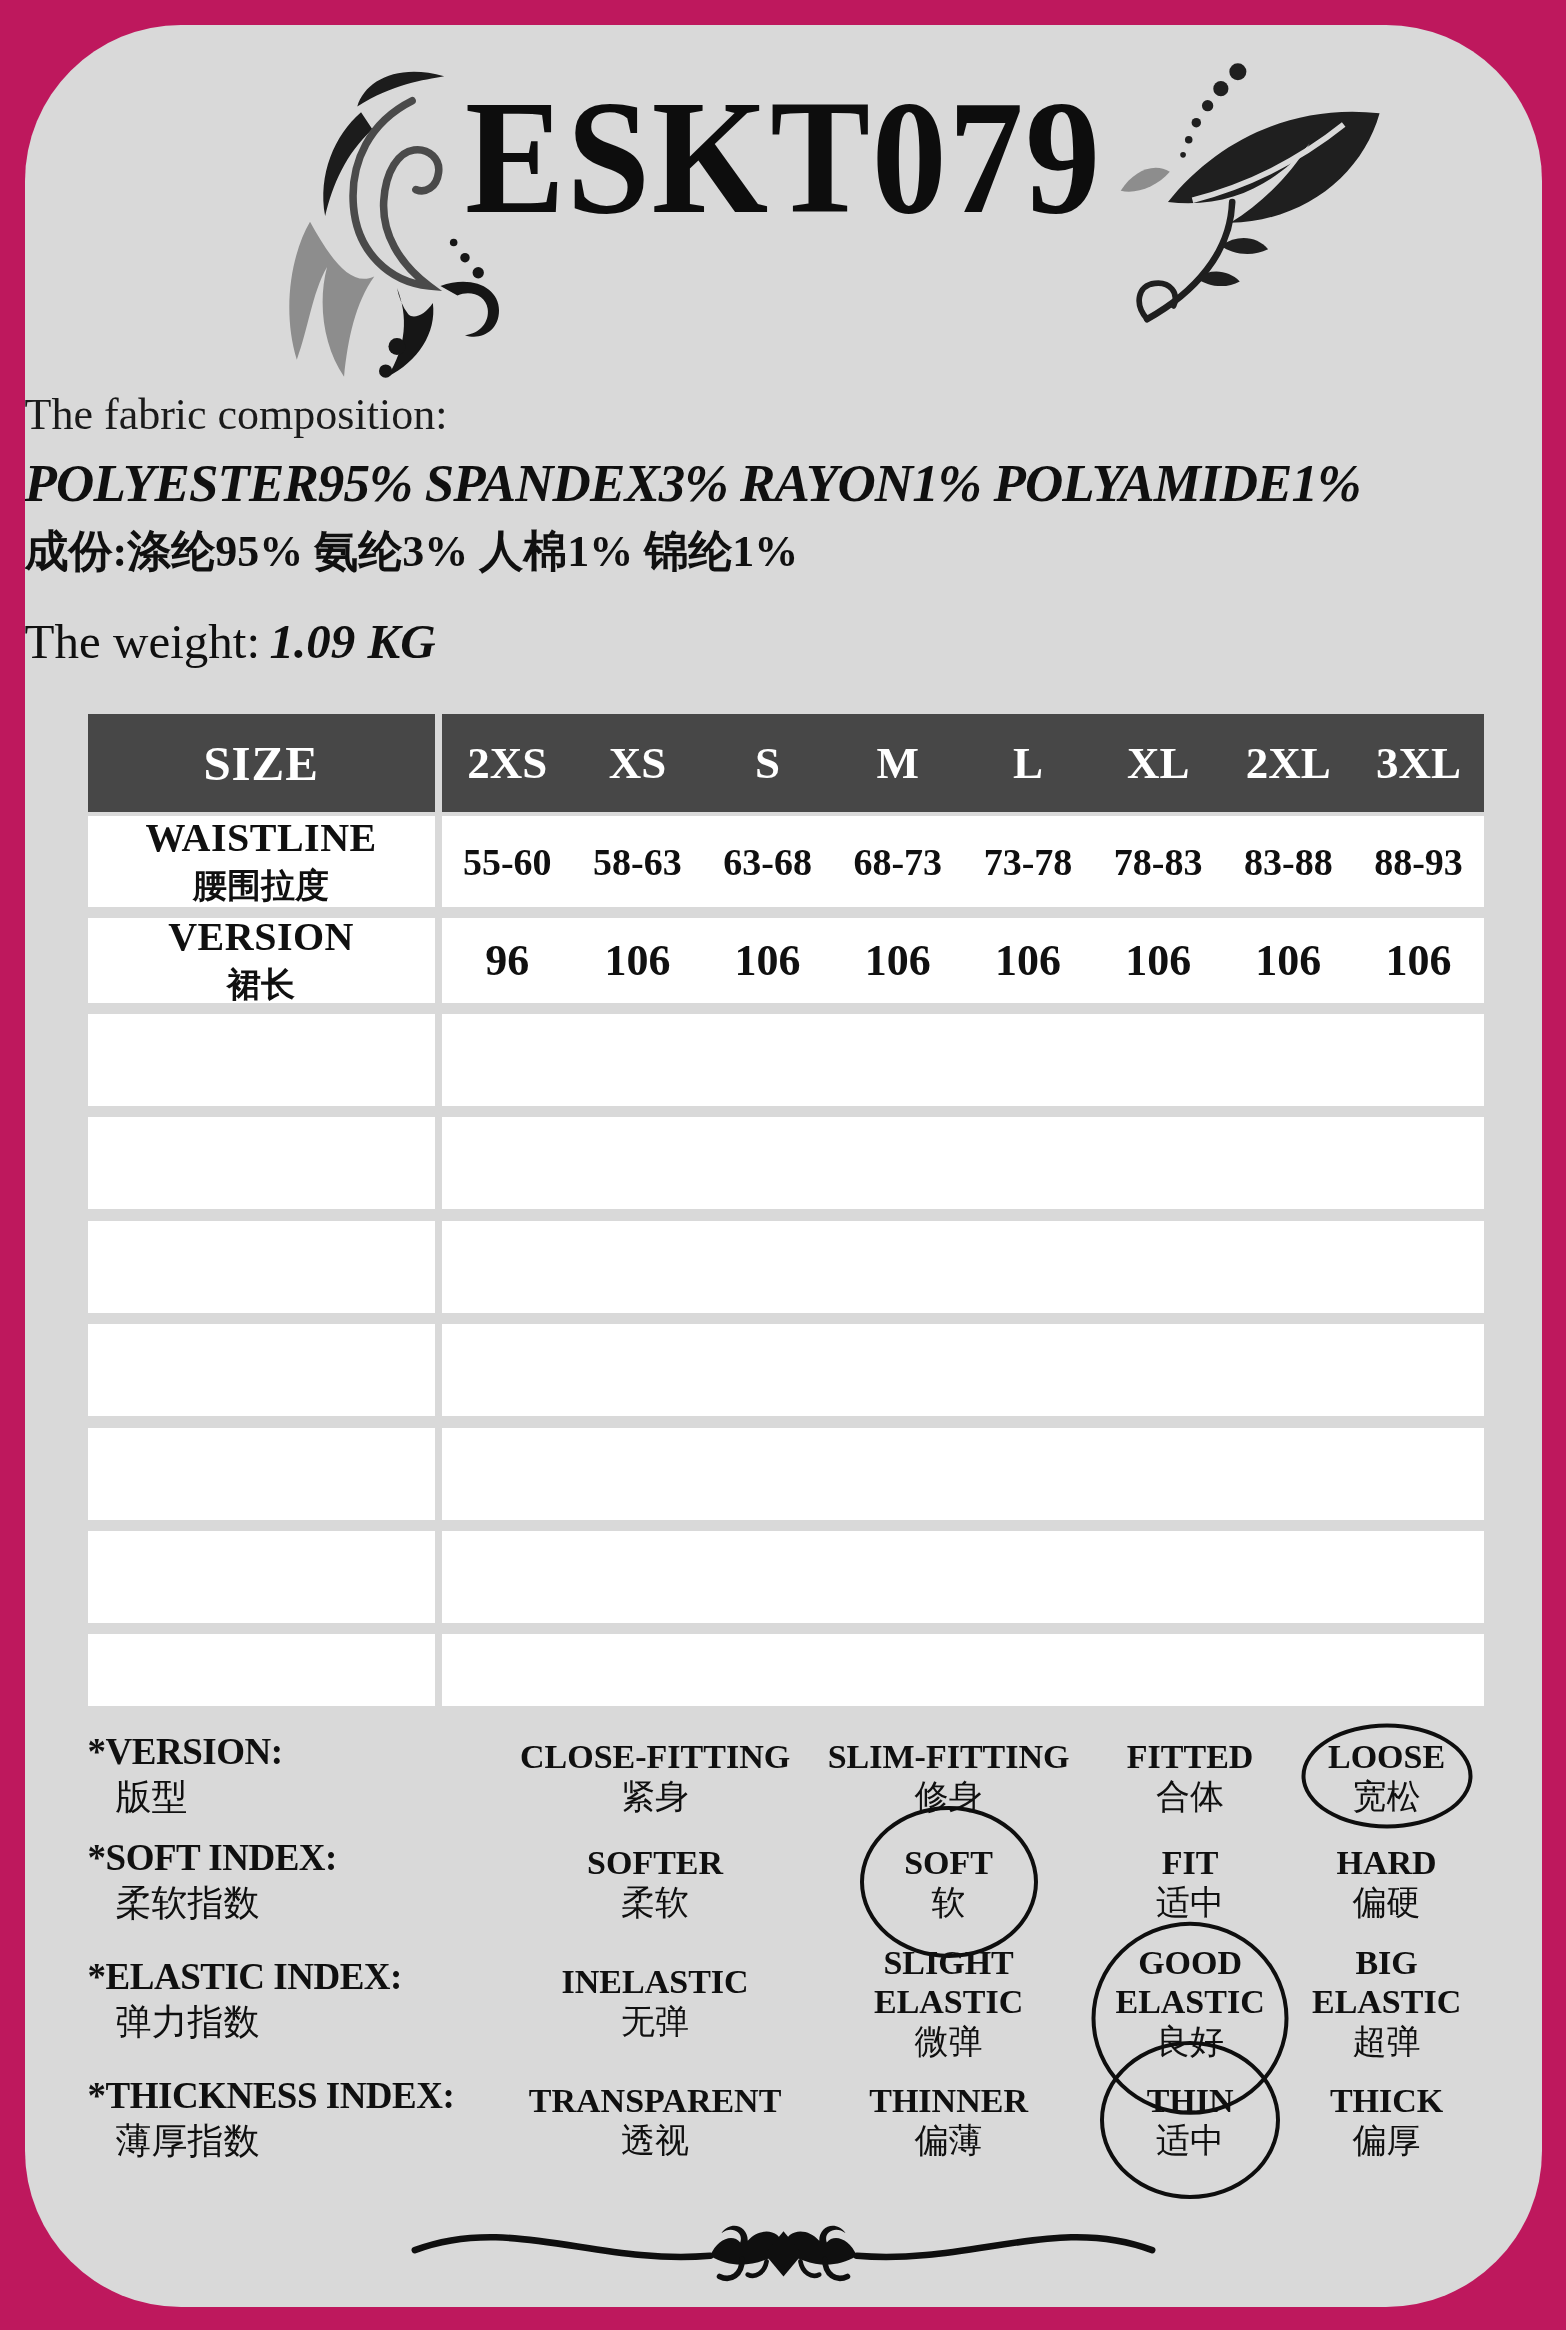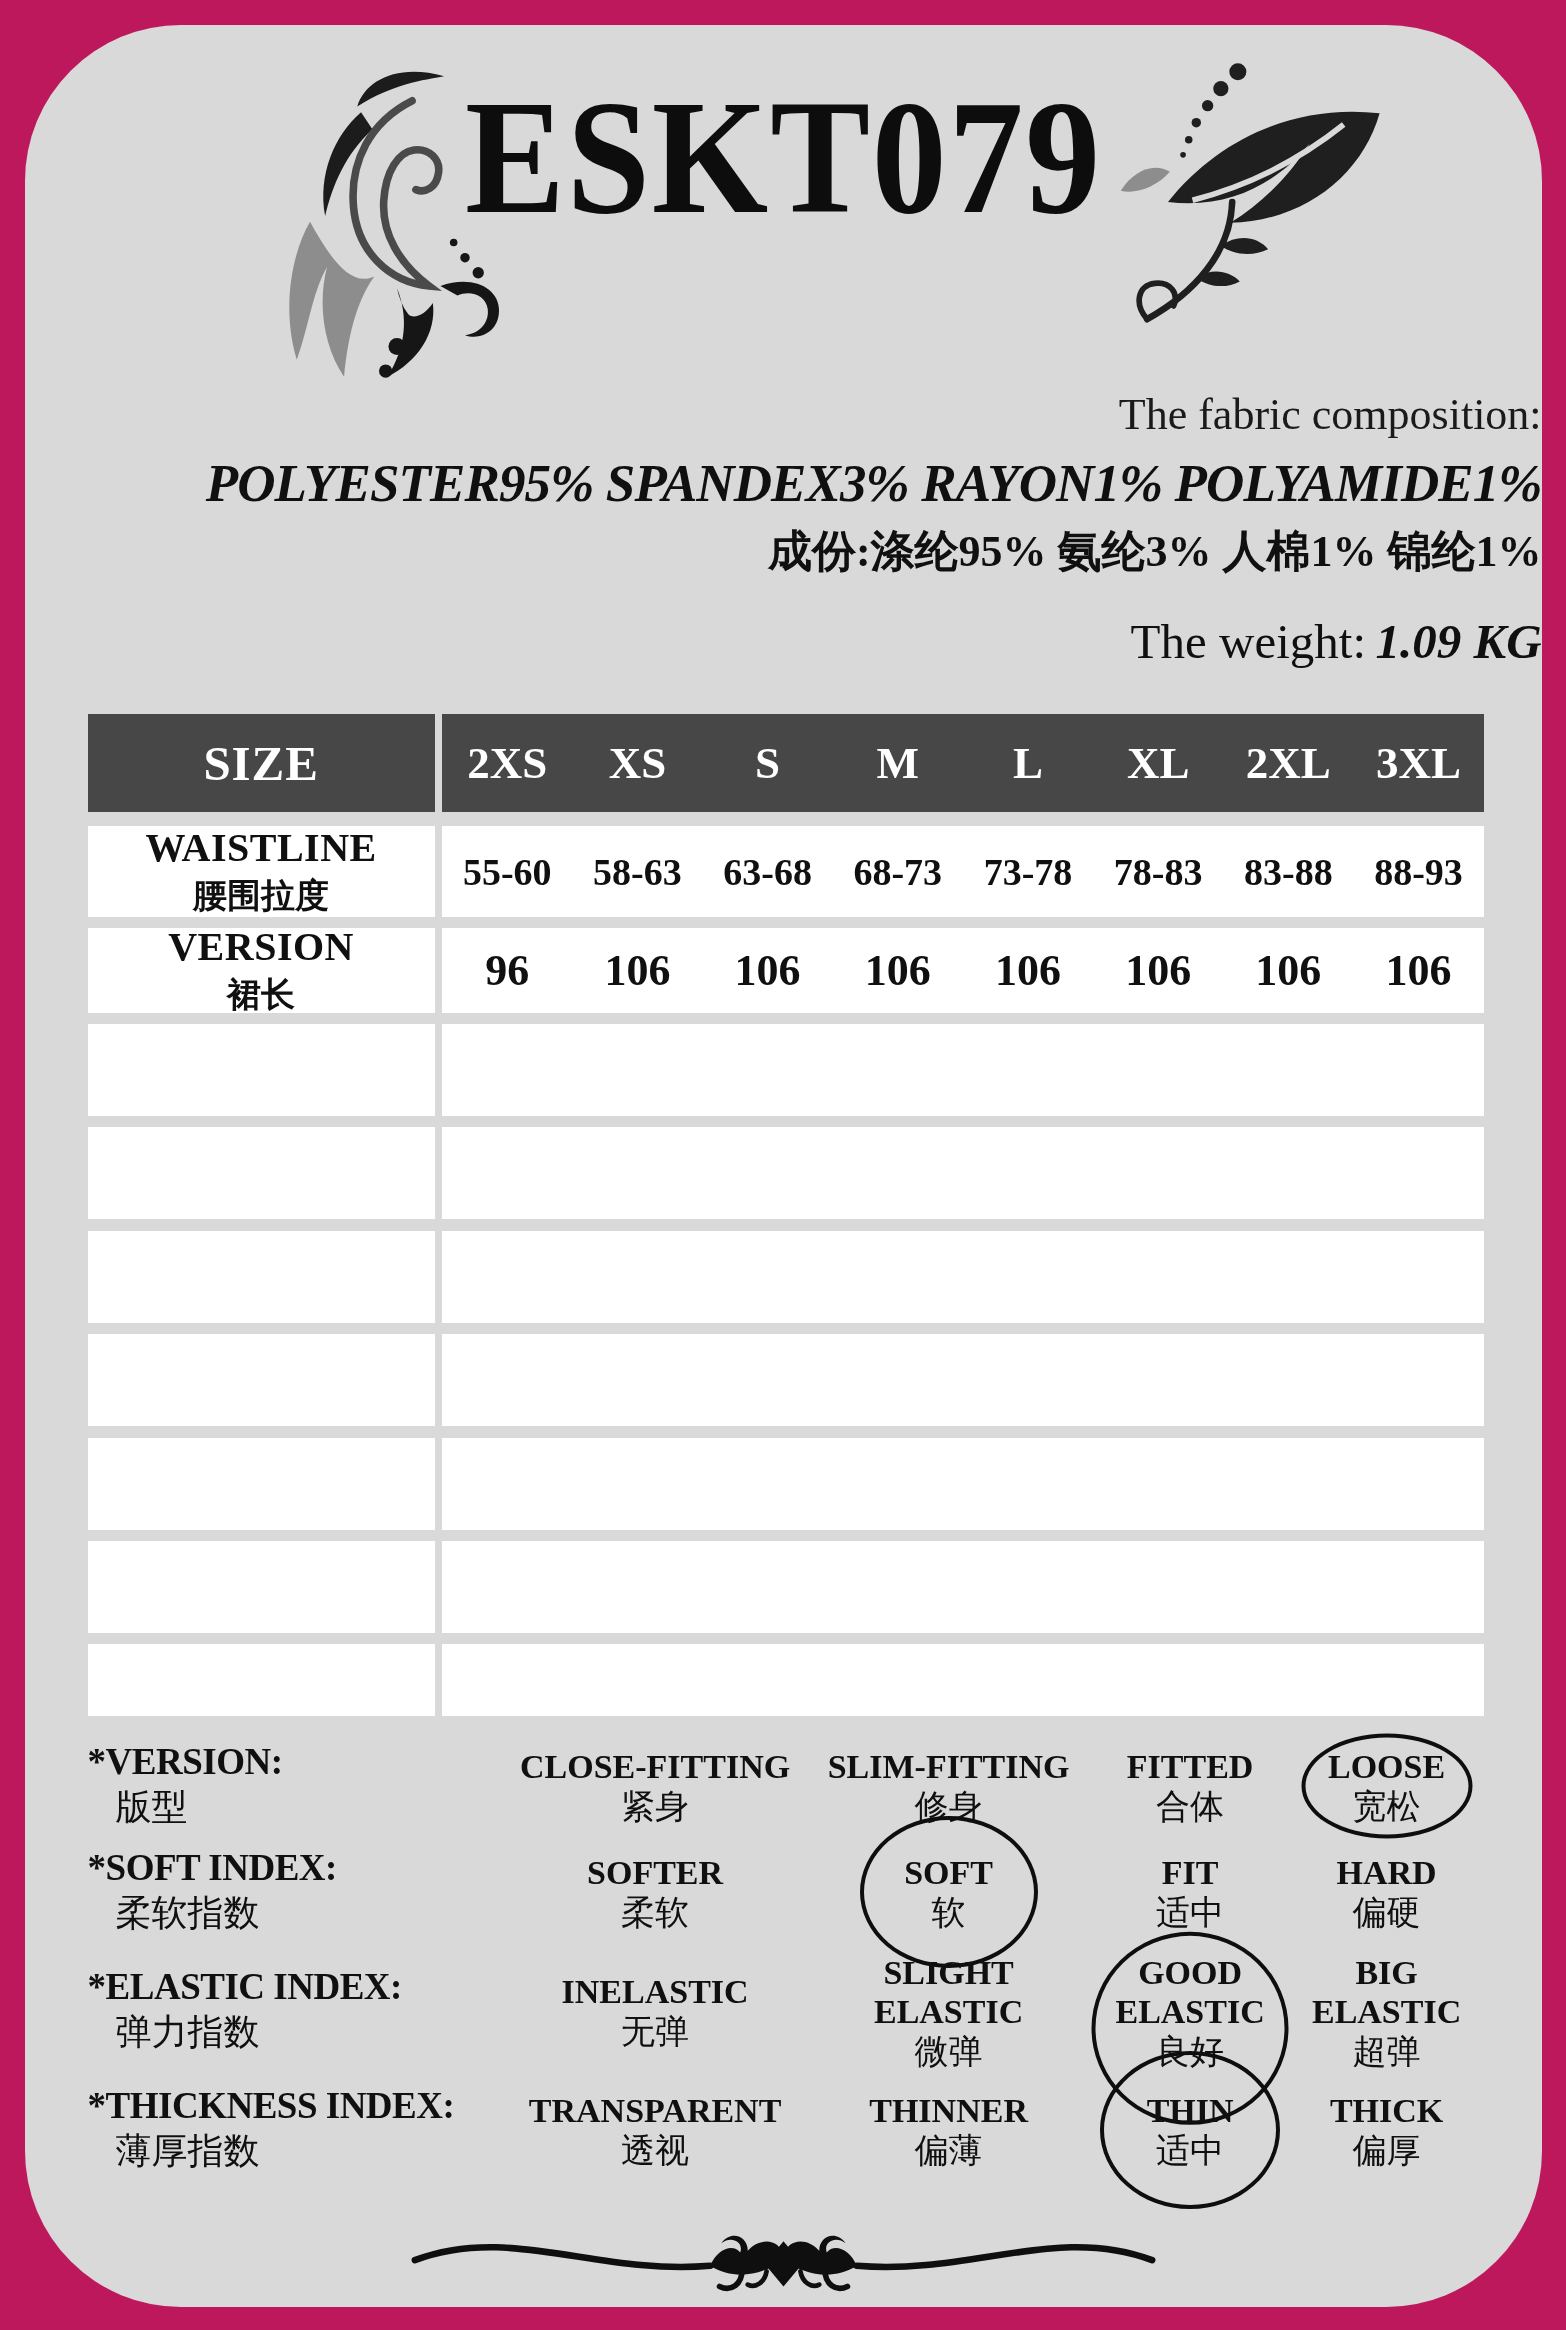--- a/index.html
+++ b/index.html
@@ -16,30 +16,30 @@
   
   .brand{position:relative;height:322px;}
   .title{
     position:absolute;left:0;right:0;top:55px;margin:0;text-align:center;
     font-size:156px;line-height:1;font-weight:bold;letter-spacing:1.9px;color:#0d0d0d;
     transform:scale(0.96,1.04);
   }
   .fl-left{position:absolute;left:230px;top:38px;}
   .fl-right{position:absolute;left:1052px;top:24.6px;}
   
-  .fabric{text-align:right;margin-top:42px;}
+  .fabric{text-align:left;margin-top:42px;}
   .fab-heading{font-size:44px;color:#1a1a1a;}
   .fab-en{font-size:53px;font-weight:bold;font-style:italic;margin-top:13.2px;letter-spacing:-0.9px;}
   .fab-zh{font-size:44px;font-weight:bold;margin-top:9.5px;}
   .weight{font-size:49px;margin-top:32px;}
   .weight .wv{font-weight:bold;font-style:italic;margin-left:9.5px;}
   
   .chart{margin:44px 0 0 63px;width:1396px;}
   .crow{display:flex;gap:7.6px;margin-bottom:11.4px;}
-  .crow.header{margin-bottom:14px;}
+  .crow.header{margin-bottom:4px;}
   .crow.m0{margin-bottom:10.4px;}
   .cell{background:#ffffff;}
   .labelc{width:347px;flex:0 0 347px;display:flex;flex-direction:column;align-items:center;justify-content:center;}
   .datac{flex:1;}
   .crow.header .cell{background:#474747;color:#ffffff;height:98px;}
   .crow.m0 .cell{height:91px;}
   .crow.m1 .cell{height:85px;}
   .crow.empty .cell{height:92px;}
   .crow.empty.last .cell{height:72px;}
   .cols{display:grid;grid-template-columns:repeat(8,1fr);height:100%;align-items:center;text-align:center;}

